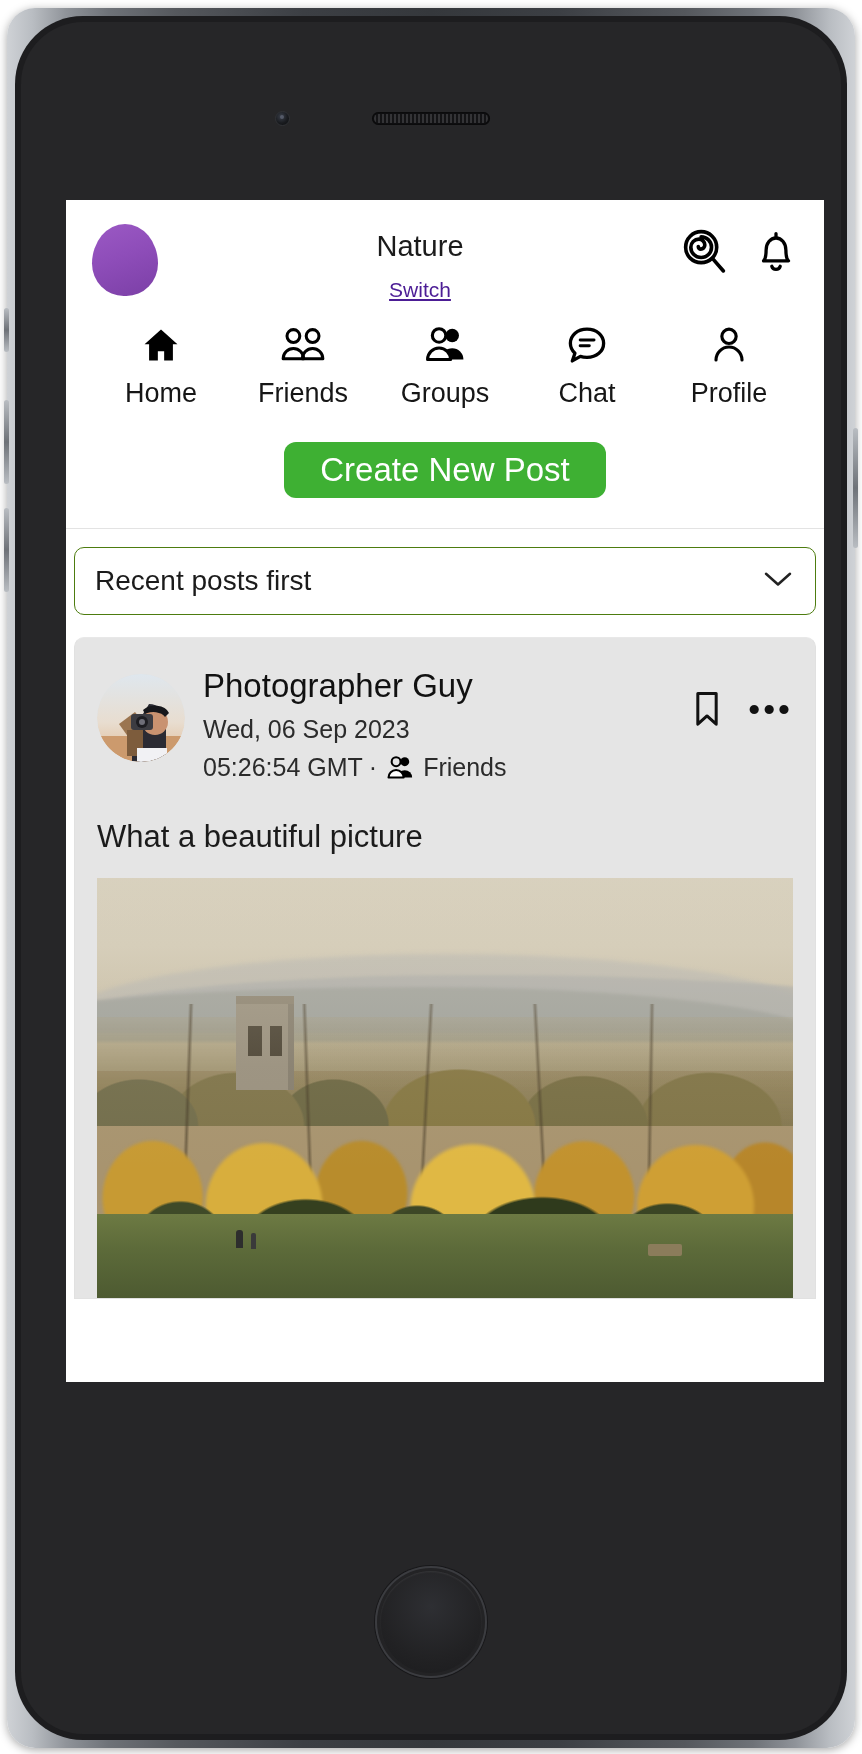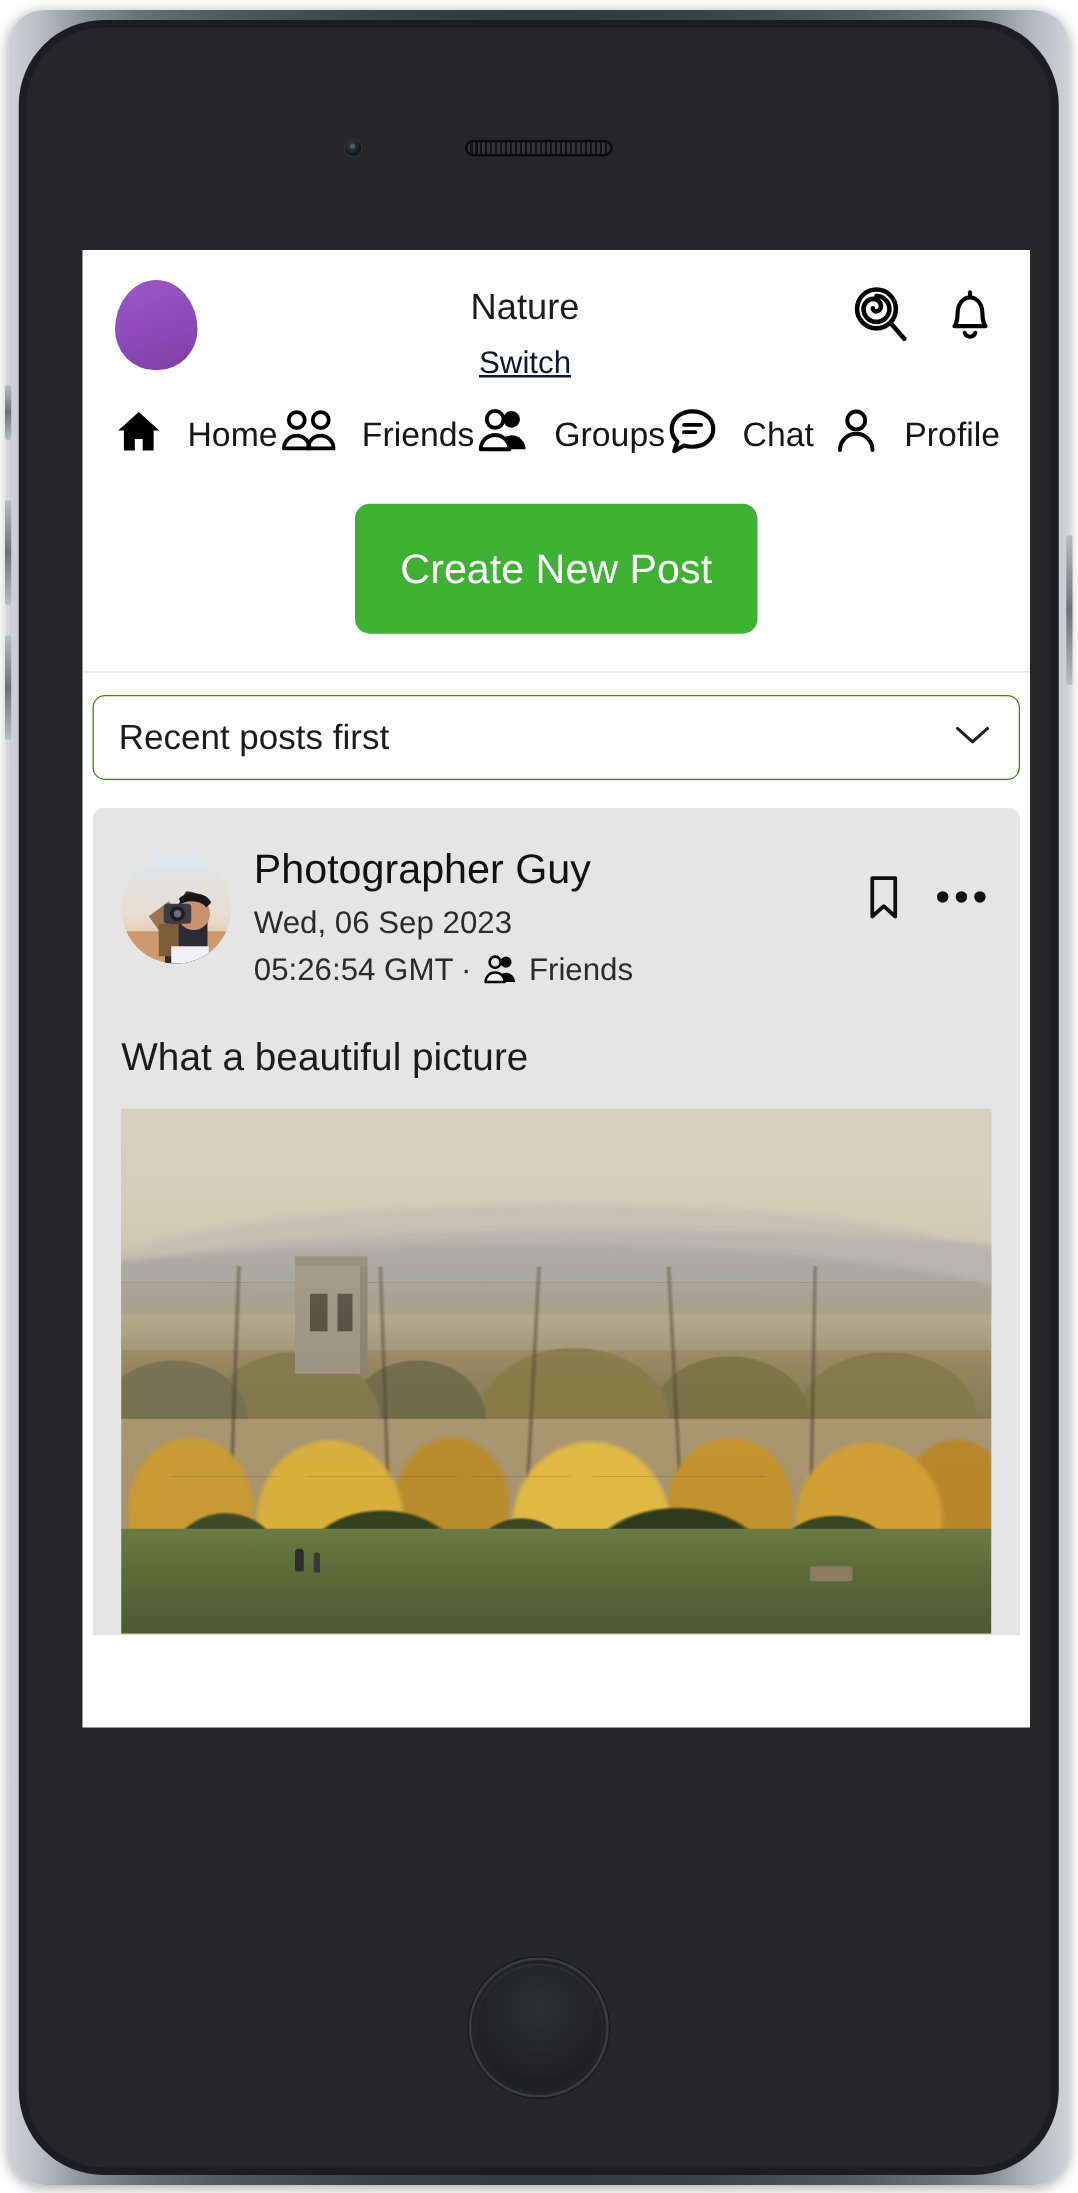--- a/index.html
+++ b/index.html
@@ -126,22 +126,22 @@
     flex: 1;
     text-align: center;
     padding-top: 2px;
   }
   .community-name {
     font-size: 29px;
     color: #1b1b1b;
     line-height: 44px;
   }
   .switch-link {
-    font-size: 25px;
-    color: #0f172a;
+    font-size: 21px;
+    color: #4c1d95;
     text-decoration: underline;
     line-height: 44px;
     cursor: pointer;
     display: inline-block;
   }
   .topbar-actions {
     display: flex;
     align-items: center;
     gap: 26px;
     padding-top: 6px;
@@ -151,23 +151,23 @@
 
   
   .nav-row {
     display: flex;
     justify-content: space-between;
     align-items: flex-end;
     padding: 6px 24px 0 24px;
   }
   .nav-item {
     display: flex;
-    flex-direction: row;
+    flex-direction: column;
     align-items: center;
-    gap: 18px;
+    gap: 6px;
     cursor: pointer;
     flex: 1 1 0;
   }
   .nav-label {
     font-size: 27px;
     color: #161616;
     line-height: 34px;
   }
 
   
@@ -176,21 +176,21 @@
     justify-content: center;
     padding: 32px 0 30px 0;
   }
   .create-btn {
     background: #3eb033;
     color: #ffffff;
     border: none;
     border-radius: 12px;
     font-family: inherit;
     font-size: 33px;
-    padding: 32px 36px;
+    padding: 8px 36px;
     cursor: pointer;
     line-height: 40px;
   }
 
   .section-divider {
     height: 1px;
     background: #e3e3e3;
     margin: 0;
   }
 

